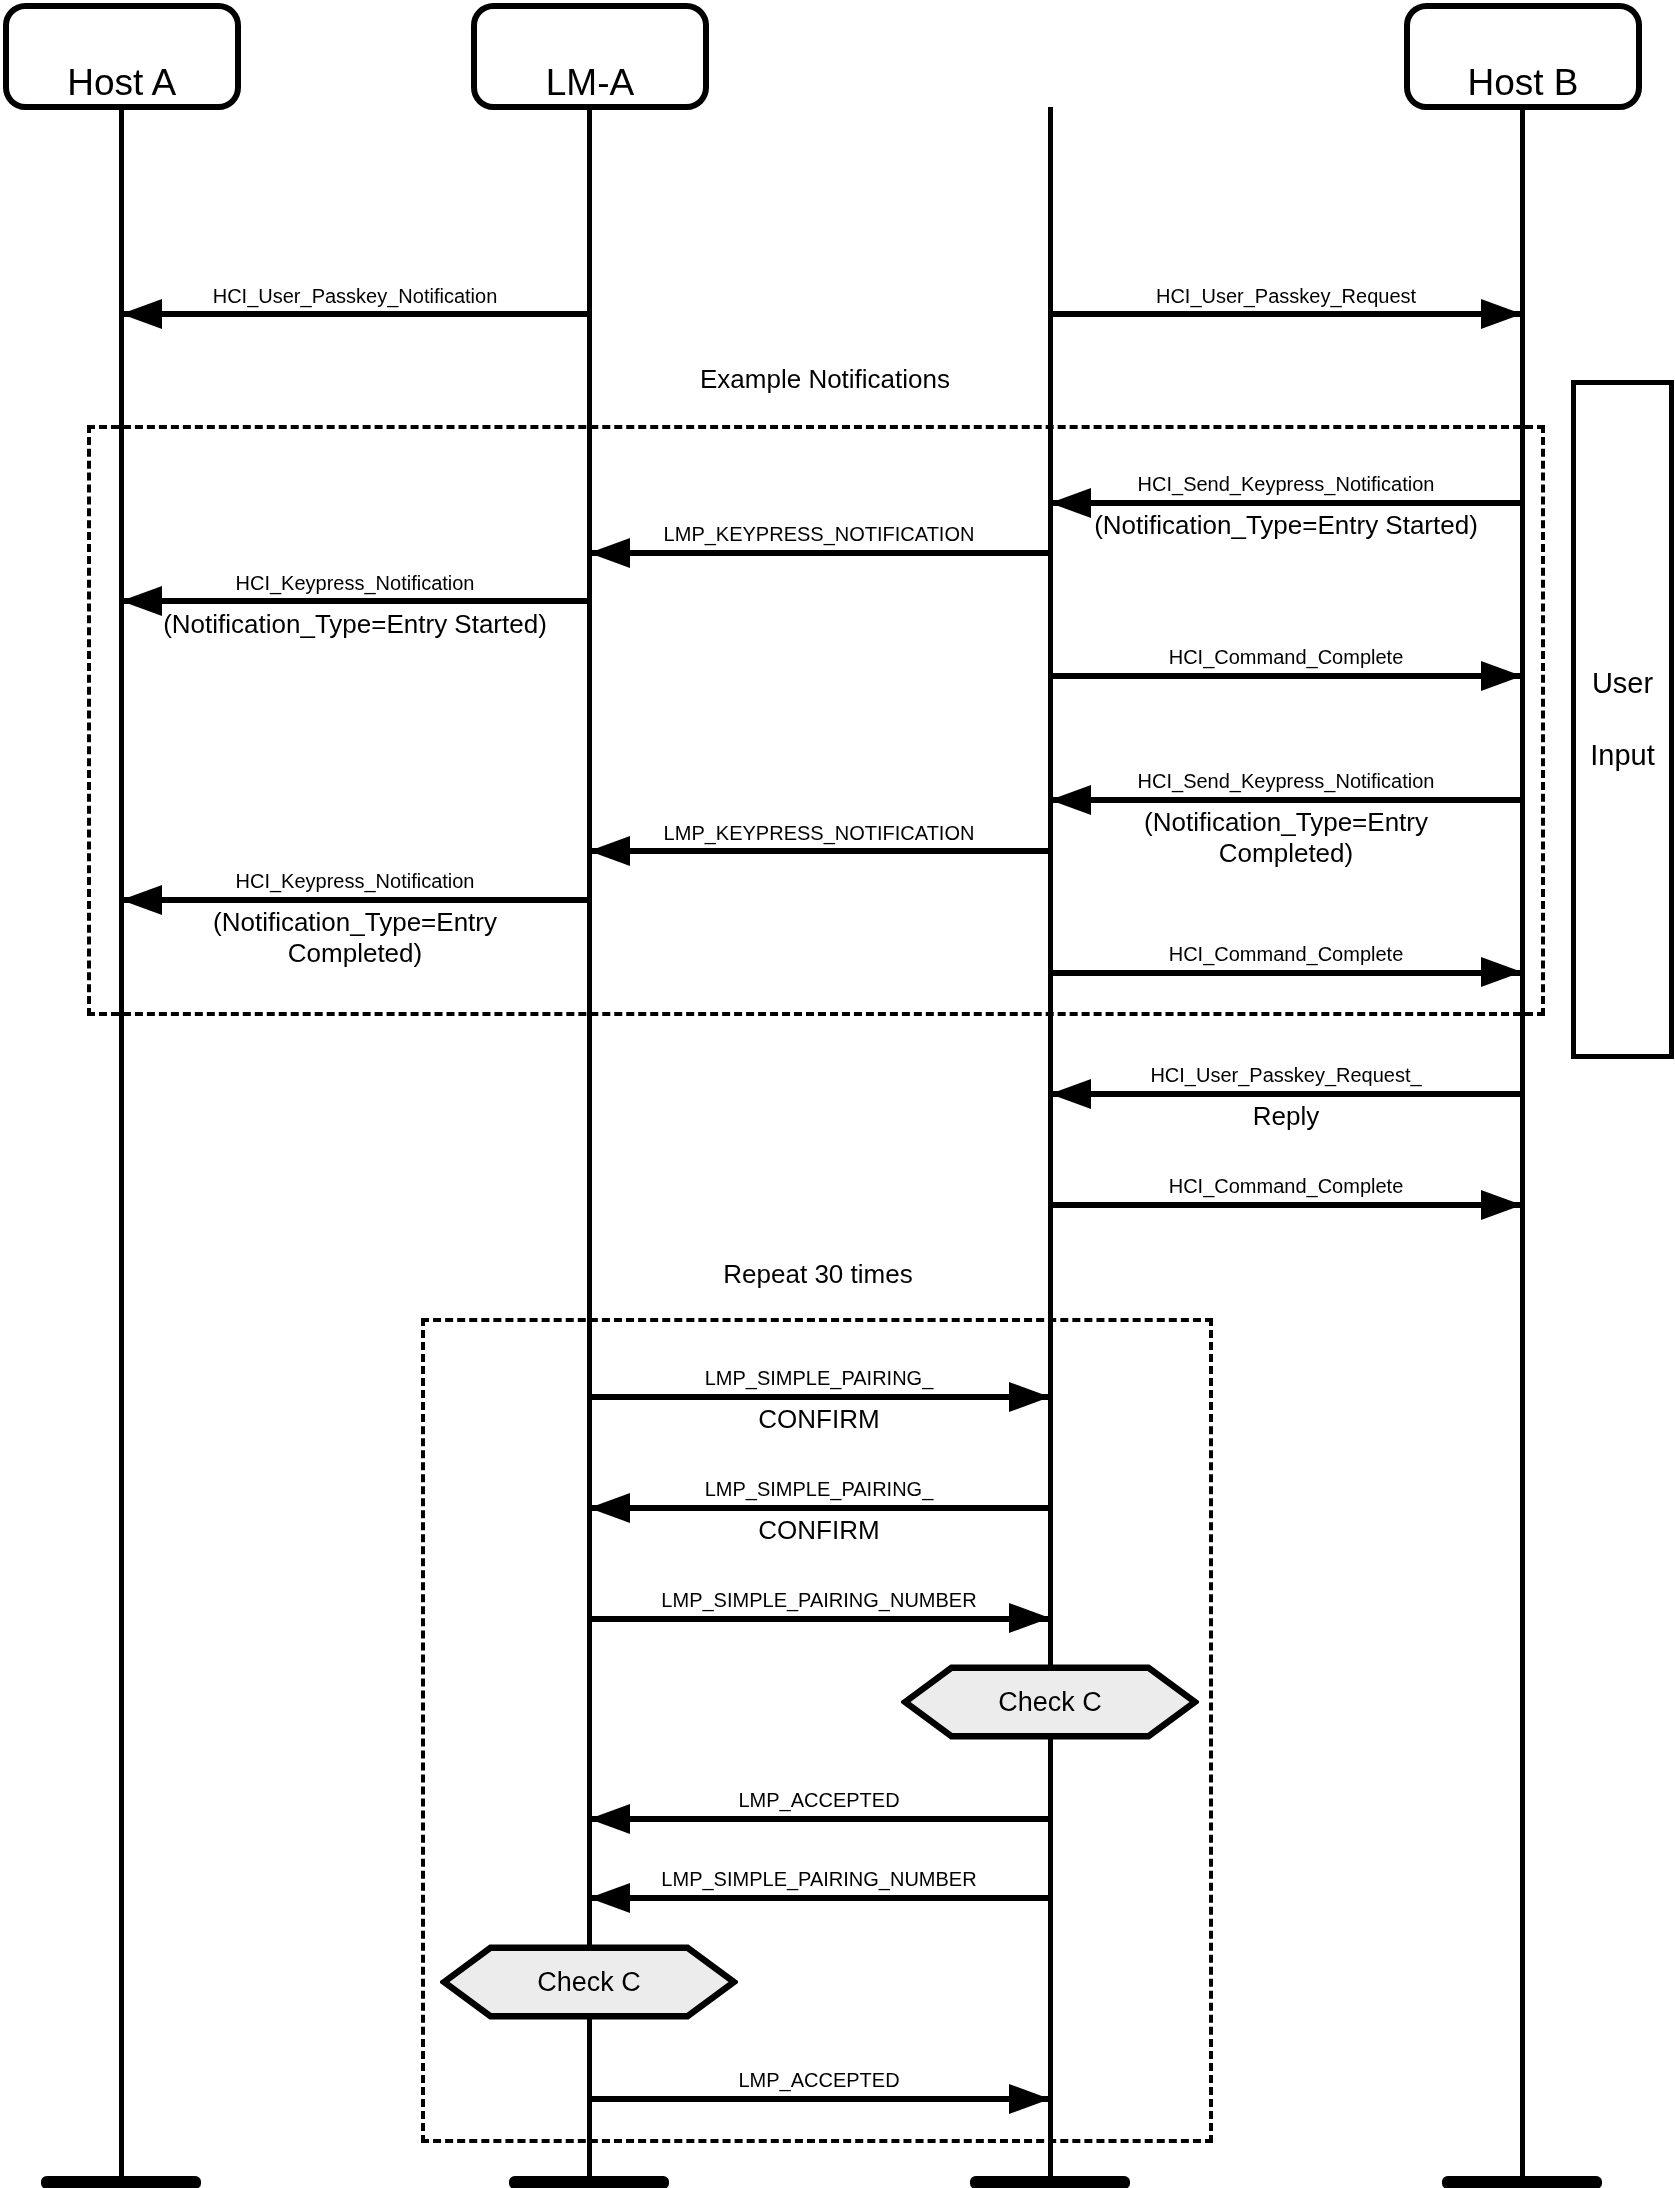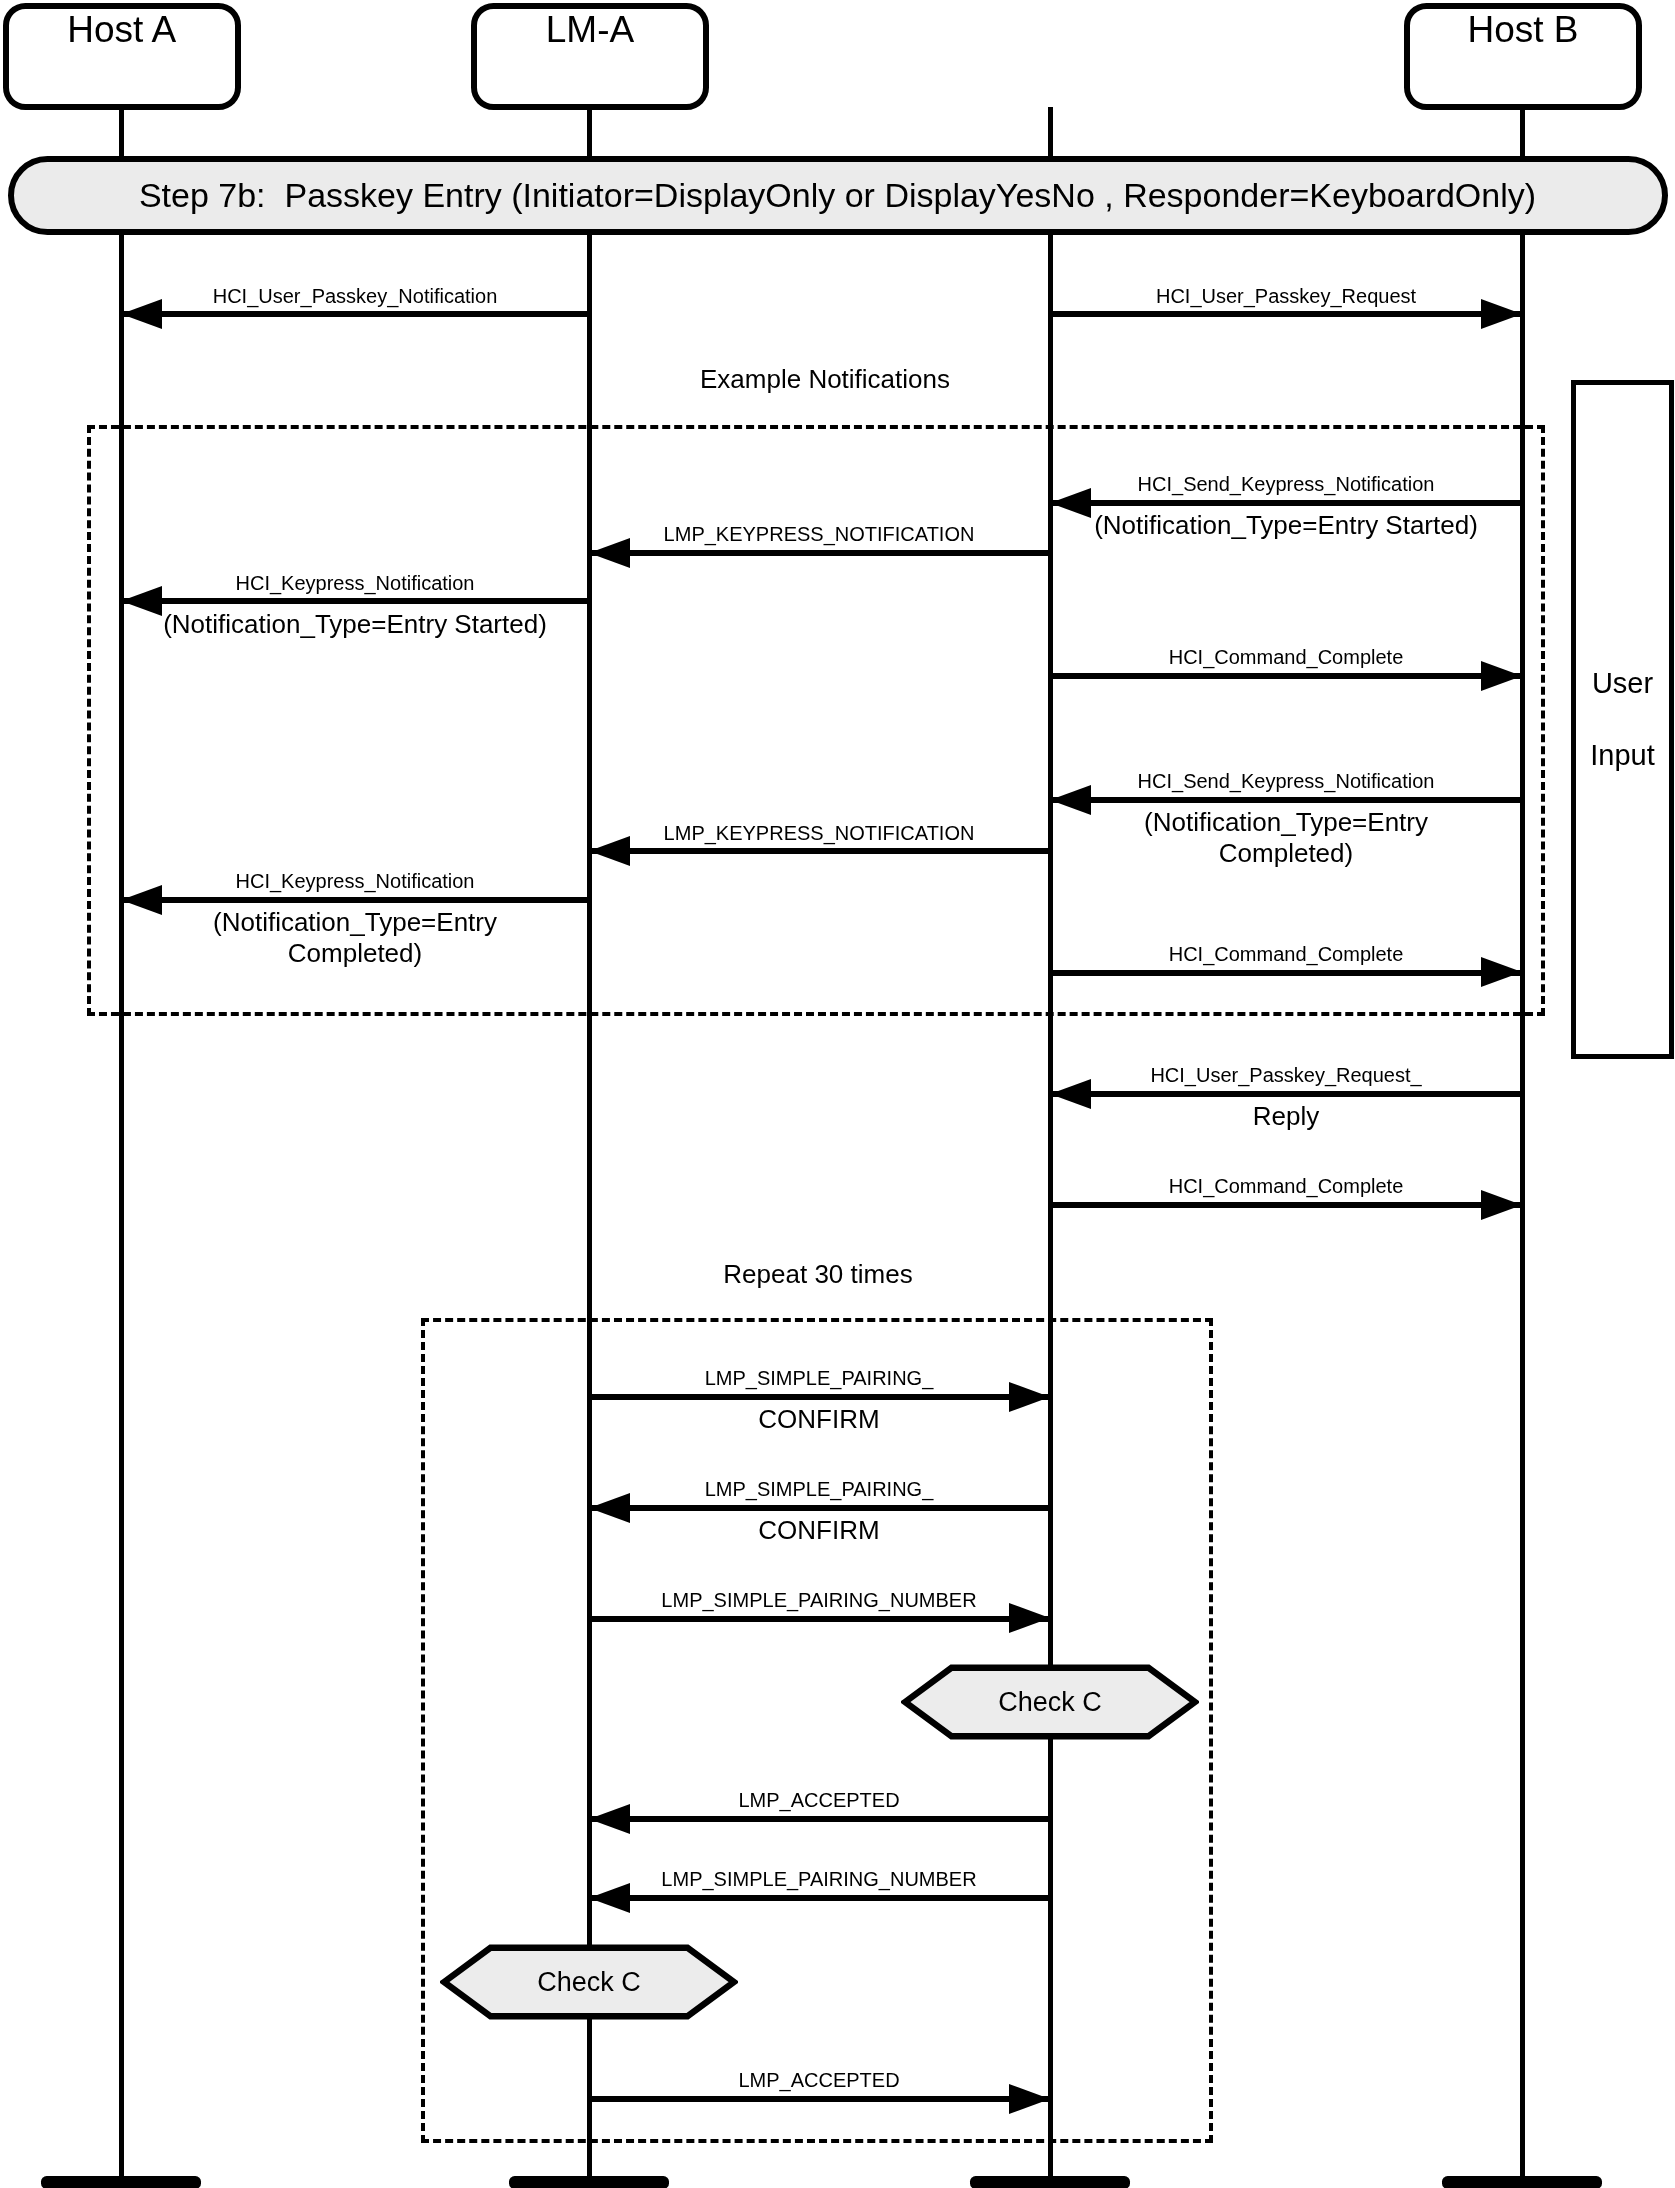--- a/index.html
+++ b/index.html
@@ -2,21 +2,21 @@
 <html style="font-size:15px"><head>
 <meta charset="utf-8">
 <style>
   html,body{margin:0;padding:0;background:#ffffff;}
   .canvas{position:relative;width:1675px;height:2189px;background:#ffffff;
           font-family:"Liberation Sans",sans-serif;color:#000;overflow:hidden;}
 
   .lifeline{position:absolute;width:4.7px;background:#000;}
 
   .actor{position:absolute;width:238px;height:107px;border:6.5px solid #000;border-radius:22.4px;
-         background:#fff;display:flex;align-items:flex-start;justify-content:center;
+         background:#fff;display:flex;align-items:flex-end;justify-content:center;
          font-size:37px;box-sizing:border-box;}
 
   .band{position:absolute;left:7.5px;top:156px;width:1660px;height:79px;border:6.5px solid #000;
         border-radius:40px;background:#ebebeb;display:flex;align-items:center;justify-content:center;
         font-size:34px;white-space:pre;box-sizing:border-box;}
 
   .group{position:absolute;border:4.7px dashed #000;box-sizing:border-box;}
 
   .note{position:absolute;transform:translateX(-50%);font-size:26px;white-space:nowrap;}
 
@@ -54,23 +54,20 @@
   <div class="actor" style="left:2.8px;top:2.8px">
     <span>Host A</span>
   </div>
   <div class="actor" style="left:471px;top:2.8px">
     <span>LM-A</span>
   </div>
   <div class="actor" style="left:1404px;top:2.8px">
     <span>Host B</span>
   </div>
 
-  <div class="band">
-    <span>Step 7b:  Passkey Entry (Initiator=DisplayOnly or DisplayYesNo , Responder=KeyboardOnly)</span>
-  </div>
 
   <div class="group" style="left:87px;top:425px;width:1458px;height:591px"></div>
   <div class="group" style="left:421px;top:1318px;width:792px;height:825px"></div>
 
   <div class="note" style="left:825px;top:364px">Example Notifications</div>
   <div class="note" style="left:818px;top:1259px">Repeat 30 times</div>
 
   <div class="user-input">
     <div>User</div>
     <div>Input</div>

